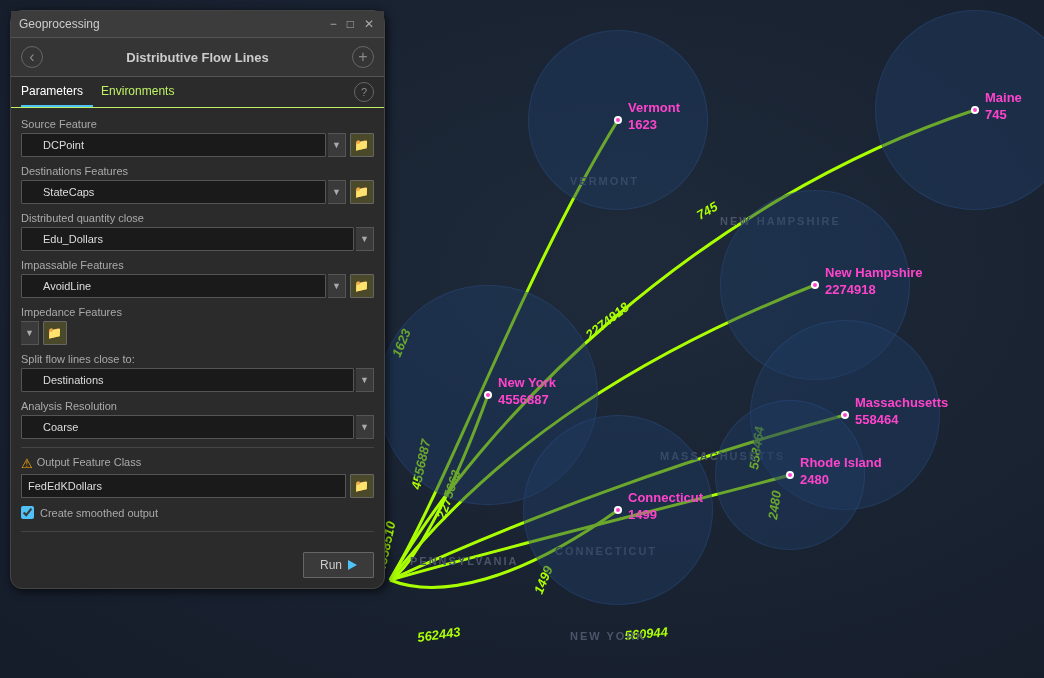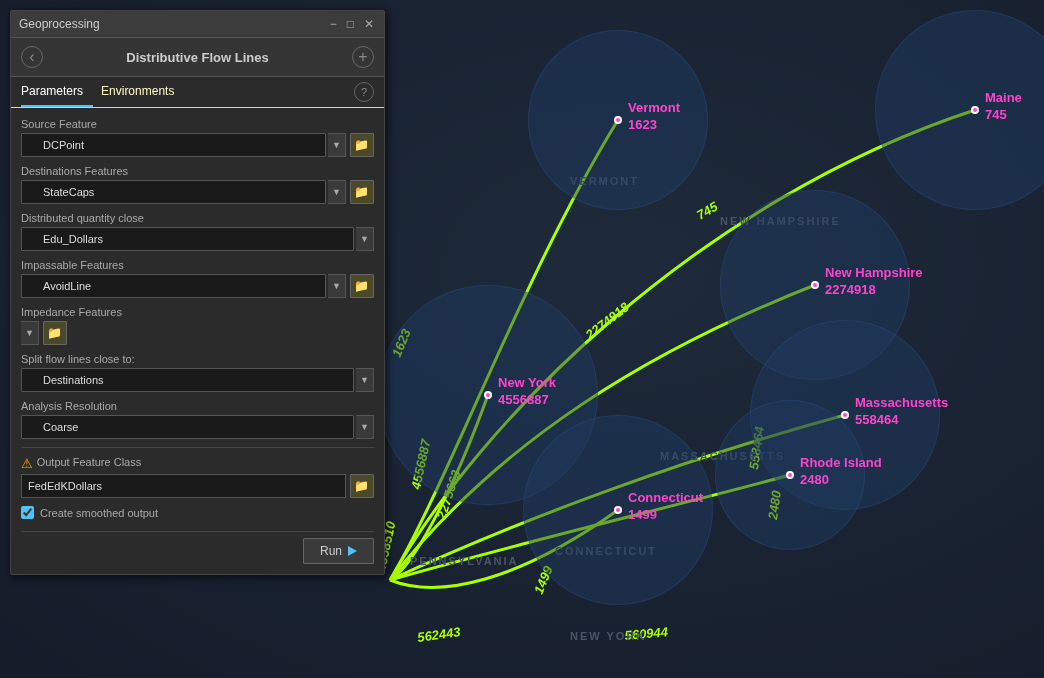--- a/index.html
+++ b/index.html
@@ -65,21 +65,21 @@
       pointer-events: none;
     }
 
     
     #panel {
       position: absolute;
       left: 10px; top: 10px;
       width: 375px;
       background: #2b2b2b;
       border: 1px solid #444;
-      border-radius: 2px;
+      border-radius: 12px;
       box-shadow: 2px 2px 10px rgba(0,0,0,0.7);
       z-index: 10;
     }
 
     .panel-titlebar {
       background: #3c3c3c;
       padding: 6px 8px;
       display: flex;
       align-items: center;
       justify-content: space-between;
@@ -152,21 +152,21 @@
       display: flex;
       align-items: center;
       background: #2b2b2b;
       border-bottom: 1px solid #bef264;
       padding: 0 10px;
     }
 
     .tab-btn {
       background: none;
       border: none;
-      color: #fef9c3;
+      color: #bef264;
       font-size: 12px;
       padding: 7px 10px 7px 0;
       cursor: pointer;
       border-bottom: 2px solid transparent;
       margin-right: 8px;
     }
 
     .tab-btn.active {
       color: #fff;
       border-bottom: 2px solid #4fc3f7;
@@ -272,21 +272,21 @@
 
     .checkbox-label {
       color: #aaaaaa;
       font-size: 11px;
     }
 
     .run-row {
       display: flex;
       justify-content: flex-end;
       margin-top: 12px;
-      padding-top: 6px;
+      padding-top: 20px;
       border-top: 1px solid #444;
     }
 
     .run-btn {
       background: #3a3a3a;
       border: 1px solid #666;
       color: #cccccc;
       font-size: 12px;
       padding: 5px 16px;
       cursor: pointer;

